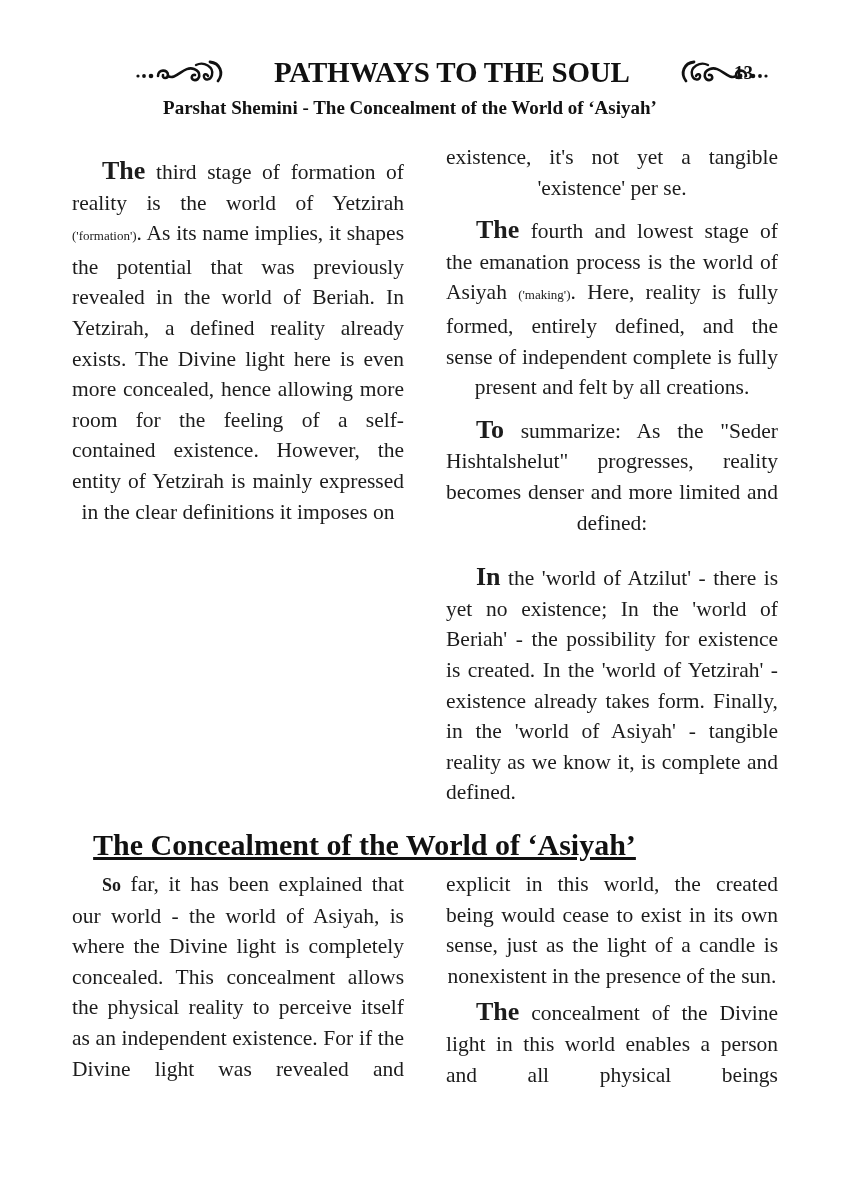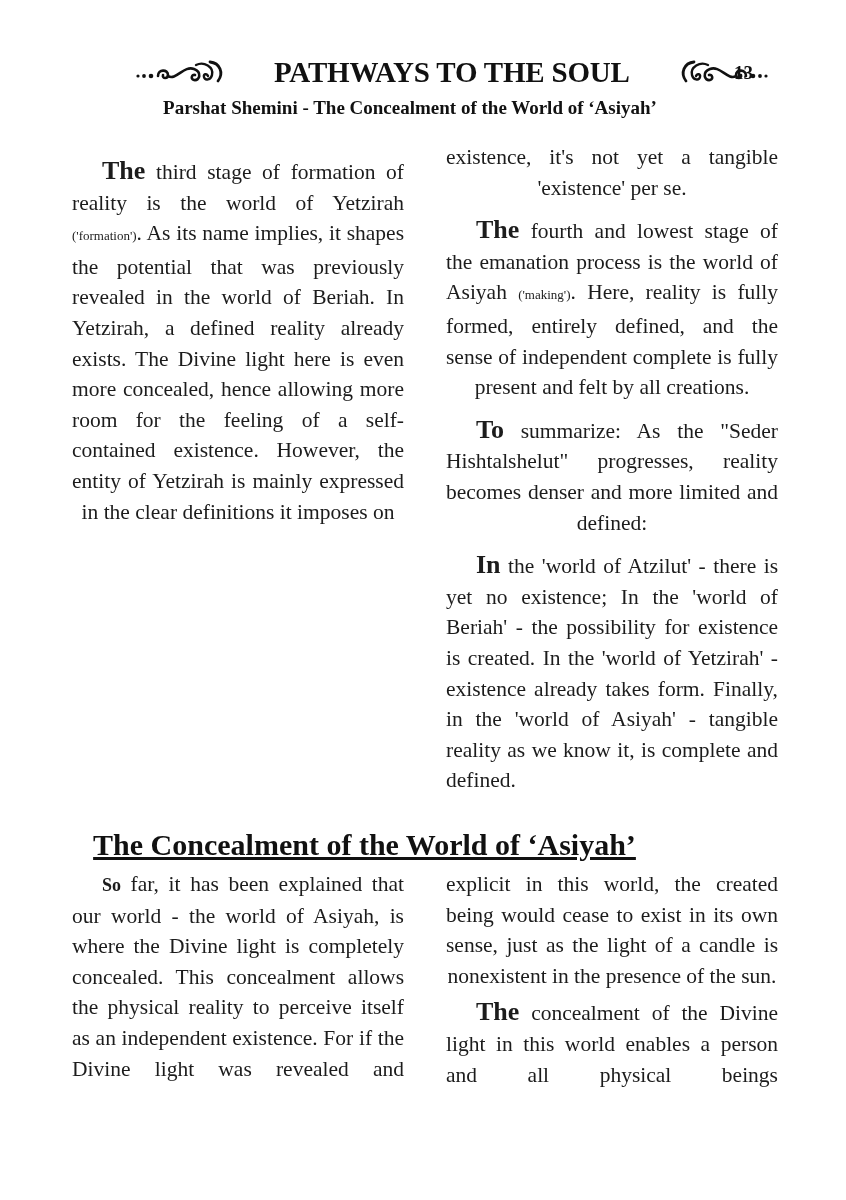--- a/index.html
+++ b/index.html
@@ -153,21 +153,21 @@
 <div class="column col-right" style="top:142px;">
   <p class="para">
     <span>existence, it's not yet a tangible 'existence' per se.</span>
   </p>
   <p class="para indent" style="margin-top:12px;">
     <span class="lead">The</span><span> fourth and lowest stage of the emanation process is the world of Asiyah </span><span class="small">('making')</span><span>. Here, reality is fully formed, entirely defined, and the sense of independent complete is fully present and felt by all creations.</span>
   </p>
   <p class="para indent" style="margin-top:12px;">
     <span class="lead">To</span><span> summarize: As the "Seder Hishtalshelut" progresses, reality becomes denser and more limited and defined:</span>
   </p>
-  <p class="para indent" style="margin-top:12px; text-align-last: justify;">
+  <p class="para indent" style="margin-top:24px; text-align-last: justify;">
     <span class="lead">In</span><span> the 'world of Atzilut' - there is yet no existence; In the 'world of Beriah' - the possibility for existence is created. In the 'world of Yetzirah' - existence already takes form. Finally, in the 'world of Asiyah' - tangible reality as we know it, is complete and defined.</span>
   </p>
 </div>
 
 <div class="section-heading">
   <span>The Concealment of the World of ‘Asiyah’</span>
 </div>
 
 <div class="column col-left" style="top:869px;">
   <p class="para indent" style="text-align-last: justify;">

